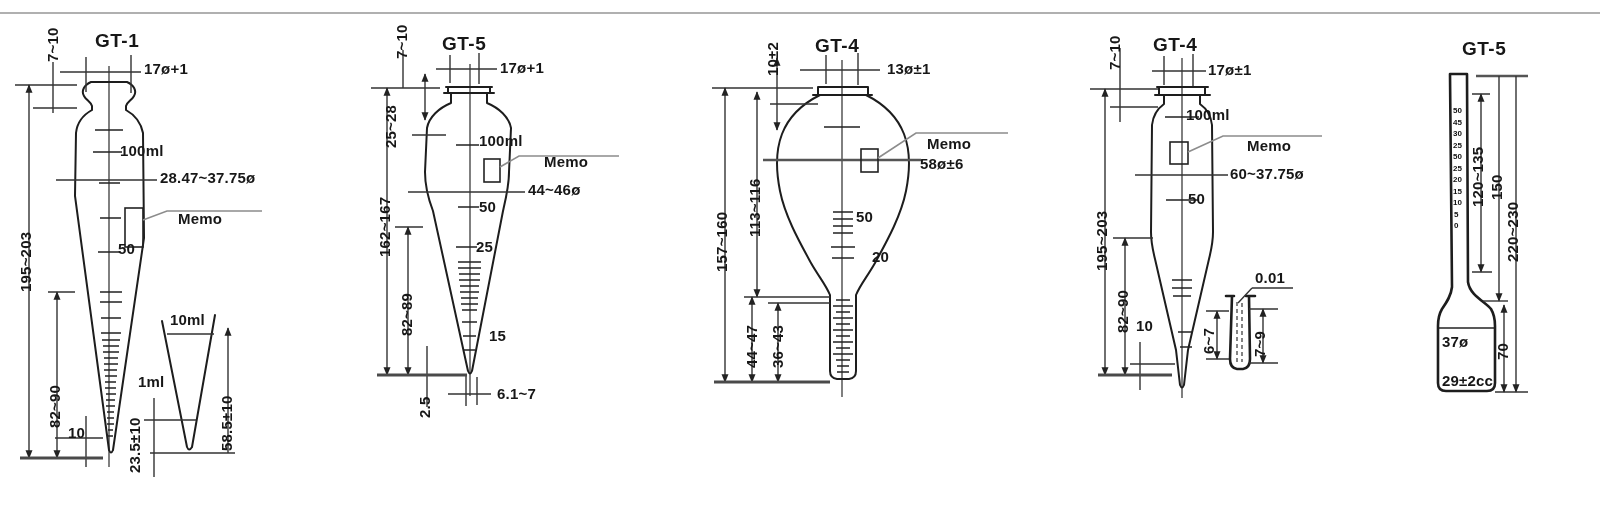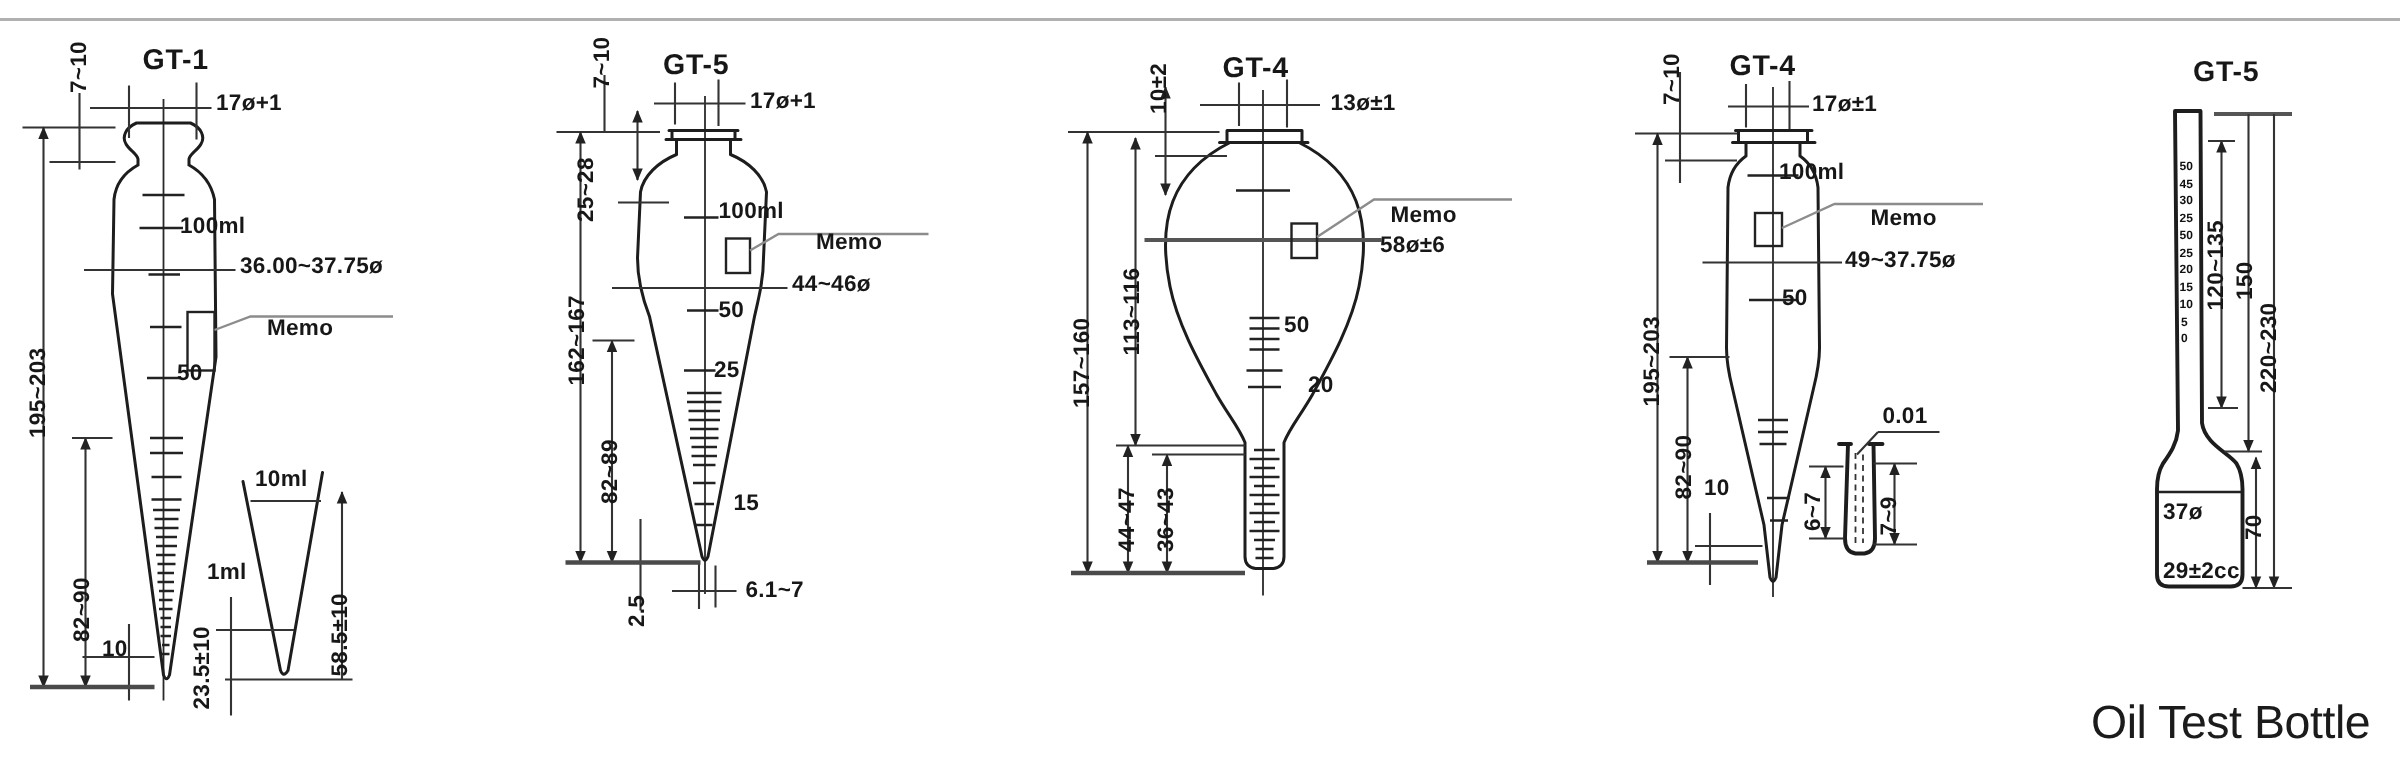--- a/index.html
+++ b/index.html
@@ -128,21 +128,21 @@
       <path class="dim" d="M1516,76V392" marker-end="url(#ah)"></path>
       <path class="dim" d="M1495,392H1528"></path>
       <path class="dim" d="M1504,305V392" marker-start="url(#ah)" marker-end="url(#ah)"></path>
     </g>
   </svg>
 
   <div class="lbl title" style="left:95px;top:31px">GT-1</div>
   <div class="lbl" style="left:144px;top:61px">17ø+1</div>
   <div class="lbl rot" style="left:45px;top:62px">7~10</div>
   <div class="lbl" style="left:120px;top:143px">100ml</div>
-  <div class="lbl" style="left:160px;top:170px">36.00~37.75ø</div>
+  <div class="lbl" style="left:160px;top:170px">28.47~37.75ø</div>
   <div class="lbl" style="left:178px;top:211px">Memo</div>
   <div class="lbl" style="left:118px;top:241px">50</div>
   <div class="lbl rot" style="left:18px;top:292px">195~203</div>
   <div class="lbl rot" style="left:47px;top:428px">82~90</div>
   <div class="lbl" style="left:68px;top:425px">10</div>
   <div class="lbl" style="left:170px;top:312px">10ml</div>
   <div class="lbl" style="left:138px;top:374px">1ml</div>
   <div class="lbl rot" style="left:127px;top:473px">23.5±10</div>
   <div class="lbl rot" style="left:219px;top:451px">58.5±10</div>
 
@@ -171,21 +171,21 @@
   <div class="lbl rot" style="left:714px;top:272px">157~160</div>
   <div class="lbl rot" style="left:747px;top:237px">113~116</div>
   <div class="lbl rot" style="left:744px;top:368px">44~47</div>
   <div class="lbl rot" style="left:770px;top:368px">36~43</div>
 
   <div class="lbl title" style="left:1153px;top:35px">GT-4</div>
   <div class="lbl rot" style="left:1107px;top:70px">7~10</div>
   <div class="lbl" style="left:1208px;top:62px">17ø±1</div>
   <div class="lbl" style="left:1186px;top:107px">100ml</div>
   <div class="lbl" style="left:1247px;top:138px">Memo</div>
-  <div class="lbl" style="left:1230px;top:166px">49~37.75ø</div>
+  <div class="lbl" style="left:1230px;top:166px">60~37.75ø</div>
   <div class="lbl" style="left:1188px;top:191px">50</div>
   <div class="lbl rot" style="left:1094px;top:271px">195~203</div>
   <div class="lbl rot" style="left:1115px;top:333px">82~90</div>
   <div class="lbl" style="left:1136px;top:318px">10</div>
   <div class="lbl" style="left:1255px;top:270px">0.01</div>
   <div class="lbl rot" style="left:1201px;top:354px">6~7</div>
   <div class="lbl rot" style="left:1252px;top:357px">7~9</div>
 
   <div class="lbl title" style="left:1462px;top:39px">GT-5</div>
   <div class="lbl tiny" style="left:1453px;top:107px">50</div>
@@ -199,14 +199,13 @@
   <div class="lbl tiny" style="left:1453px;top:199px">10</div>
   <div class="lbl tiny" style="left:1454px;top:211px">5</div>
   <div class="lbl tiny" style="left:1454px;top:222px">0</div>
   <div class="lbl rot" style="left:1470px;top:207px">120~135</div>
   <div class="lbl rot" style="left:1489px;top:200px">150</div>
   <div class="lbl rot" style="left:1505px;top:262px">220~230</div>
   <div class="lbl" style="left:1442px;top:334px">37ø</div>
   <div class="lbl rot" style="left:1495px;top:360px">70</div>
   <div class="lbl" style="left:1442px;top:373px">29±2cc</div>
 
-  <div class="caption" style="left:1394px;top:466px">Oil Test Bottle</div>
 </div>
 
 </body></html>

